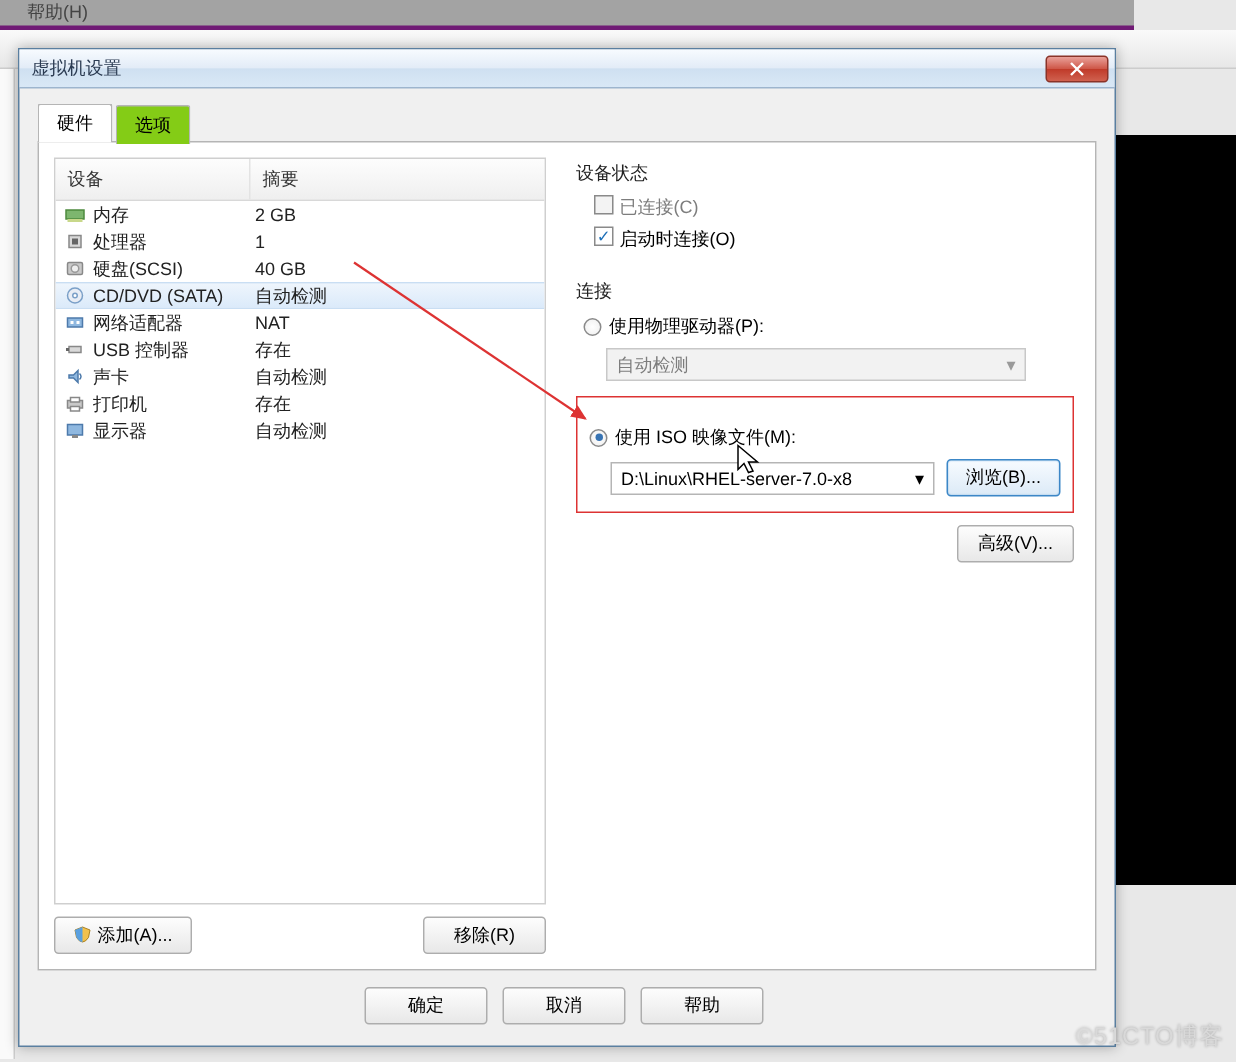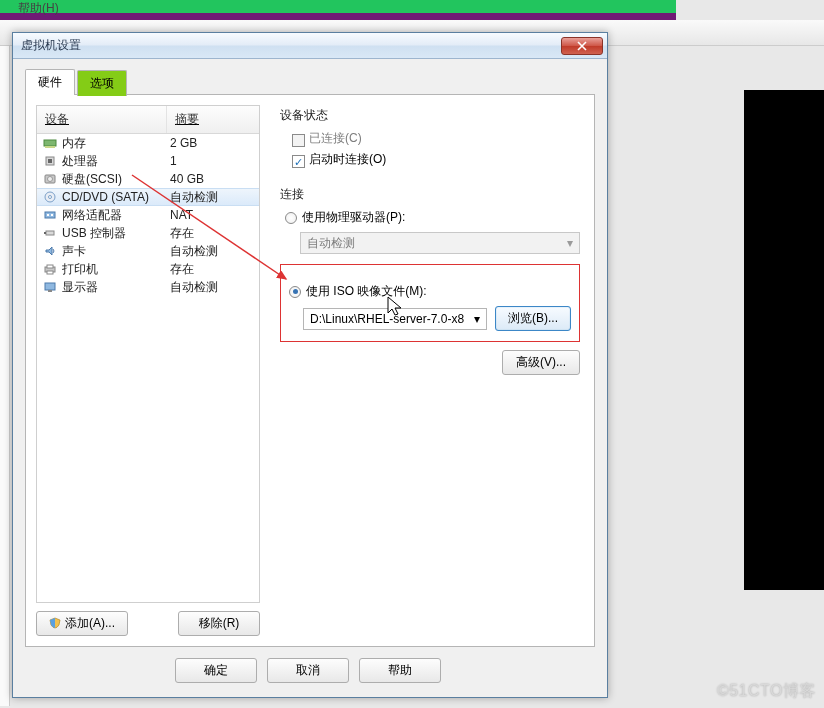--- a/index.html
+++ b/index.html
@@ -1,24 +1,24 @@
 <!DOCTYPE html>
 <html><head>
   <meta charset="utf-8">
   <style>
     * { box-sizing: border-box; margin: 0; padding: 0; font-family: 'Microsoft YaHei', 'SimSun', Tahoma, sans-serif; font-size: 12px; }
     body { background: #e8e8e8; width: 824px; height: 708px; position: relative; overflow: hidden; }
     
-    .app-back { position: absolute; top: 0; left: 0; width: 676px; height: 20px; background: #22c55e; border-bottom: 7px solid #701a75; }
+    .app-back { position: absolute; top: 0; left: 0; width: 756px; height: 20px; background: #a3a3a3; border-bottom: 3px solid #701a75; }
     .app-toolbar { position: absolute; top: 20px; left: 0; width: 824px; height: 26px; background: linear-gradient(#fafafa,#e7e7e7); border-bottom: 1px solid #ccc; }
     .app-side { position: absolute; top: 46px; left: 0; width: 10px; height: 660px; background: #fafafa; border-right: 1px solid #ccc; }
     .app-black { position: absolute; top: 90px; right: 0; width: 80px; height: 500px; background: #000; }
     
     .dialog {
-      position: absolute; left: 12px; top: 32px; width: 596px; height: 666px;
+      position: absolute; left: 12px; top: 32px; width: 732px; height: 666px;
       background: #f0f0f0; border: 1px solid #5a7fa0;
       box-shadow: 0 0 8px rgba(0,0,0,.3);
       display: flex; flex-direction: column;
     }
     .titlebar {
       height: 26px; background: linear-gradient(#f7fbff, #e3ecf7 48%, #cfe0f1 52%, #d9e8f6);
       display: flex; align-items: center; padding: 0 4px 0 8px; border-bottom: 1px solid #9db5ce;
     }
     .titlebar-text { flex: 1; color: #2b3b52; }
     .close-btn {
@@ -33,42 +33,42 @@
       padding: 4px 12px; background: #fff; border: 1px solid #b5b5b5; border-bottom: none;
       border-radius: 2px 2px 0 0; cursor: pointer;
     }
     .tab.inactive { background: #84cc16; position: relative; top: 1px; }
     .tabpanel {
       flex: 1; background: #fff; border: 1px solid #b5b5b5; display: flex; position: relative; top: -1px;
     }
     
     .left-pane { width: 348px; display: flex; flex-direction: column; padding: 10px; }
     .device-list { flex: 1; border: 1px solid #cfcfcf; background: #fff; overflow: hidden; }
-    .dl-header { display: flex; background: linear-gradient(#fdfdfd,#efefef); border-bottom: 1px solid #d8d8d8; text-decoration: underline; }
+    .dl-header { display: flex; background: linear-gradient(#fdfdfd,#efefef); border-bottom: 1px solid #d8d8d8; }
     .dl-header > div { padding: 5px 8px; color: #333; }
     .dl-col-device { width: 130px; border-right: 1px solid #e3e3e3; }
     .dl-col-summary { flex: 1; }
     .dl-body { }
     .dl-row { display: flex; align-items: center; height: 18px; padding: 0 4px; cursor: pointer; }
     .dl-row.selected { background: linear-gradient(#eef5fc,#dbeafa); border-top: 1px solid #c9def3; border-bottom: 1px solid #c9def3; height: 18px; }
     .dl-icon { width: 18px; height: 16px; display: inline-flex; align-items: center; justify-content: center; margin-right: 3px; }
     .dl-name { width: 108px; color: #222; white-space: nowrap; }
     .dl-summary { flex: 1; color: #222; white-space: nowrap; }
     
     .left-actions { display: flex; justify-content: space-between; gap: 8px; padding: 8px 0 0 0; }
     .btn {
       min-width: 82px; padding: 3px 12px; background: linear-gradient(#fdfdfd,#e8e8e8);
       border: 1px solid #adadad; border-radius: 3px; cursor: pointer; text-align: center;
     }
     .btn.highlight { border: 1px solid #3c87c7; background: linear-gradient(#f7fbff,#dceaf7); box-shadow: 0 0 1px #5da0d6 inset; }
     .btn-icon { display: inline-block; margin-right: 4px; vertical-align: -2px; }
     
     .right-pane { flex: 1; padding: 12px 14px 10px 10px; position: relative; }
     .group-title { margin-bottom: 6px; color: #222; }
-    .checkbox-row { display: flex; align-items: flex-end; gap: 4px; margin-left: 12px; margin-bottom: 4px; }
+    .checkbox-row { display: flex; align-items: flex-start; gap: 4px; margin-left: 12px; margin-bottom: 4px; }
     .chk { width: 13px; height: 13px; border: 1px solid #8a8a8a; background: #fff; display: inline-flex; align-items: center; justify-content: center; }
     .chk.checked::after { content: '✓'; color: #1e70b8; font-size: 11px; line-height: 10px; }
     .chk.disabled { background: #f3f3f3; }
     
     .radio-row { display: flex; align-items: center; gap: 5px; margin-left: 5px; margin-bottom: 6px; }
     .radio { width: 12px; height: 12px; border: 1px solid #8a8a8a; border-radius: 50%; background: radial-gradient(#fff,#eee); display: inline-flex; align-items: center; justify-content: center; }
     .radio.selected::after { content: ''; width: 5px; height: 5px; background: #3773b3; border-radius: 50%; }
     
     .select-disabled {
       margin-left: 20px; margin-bottom: 10px; width: 280px; height: 22px; background: #f2f2f2;

